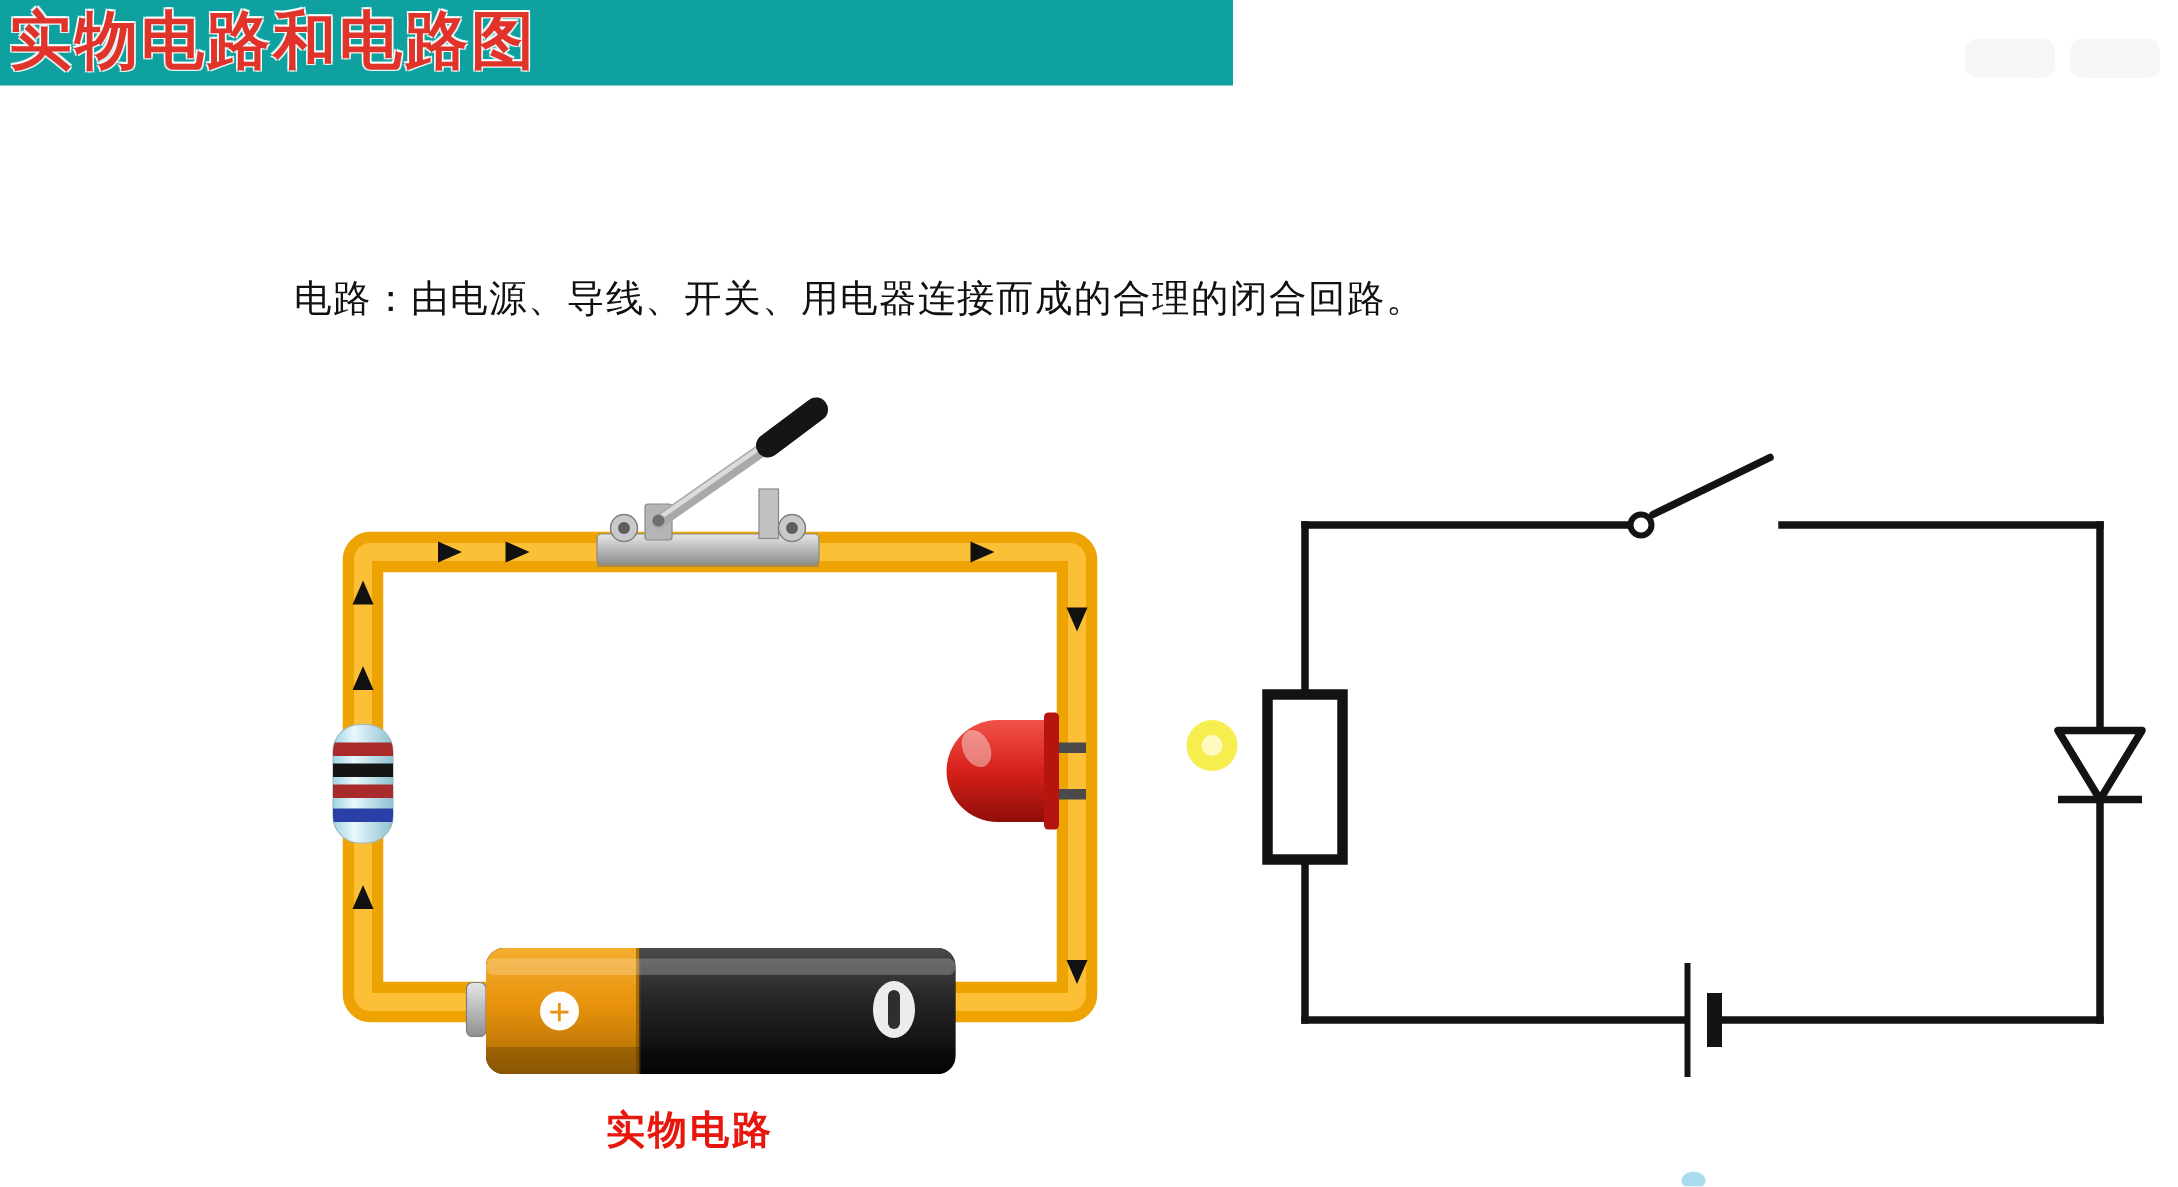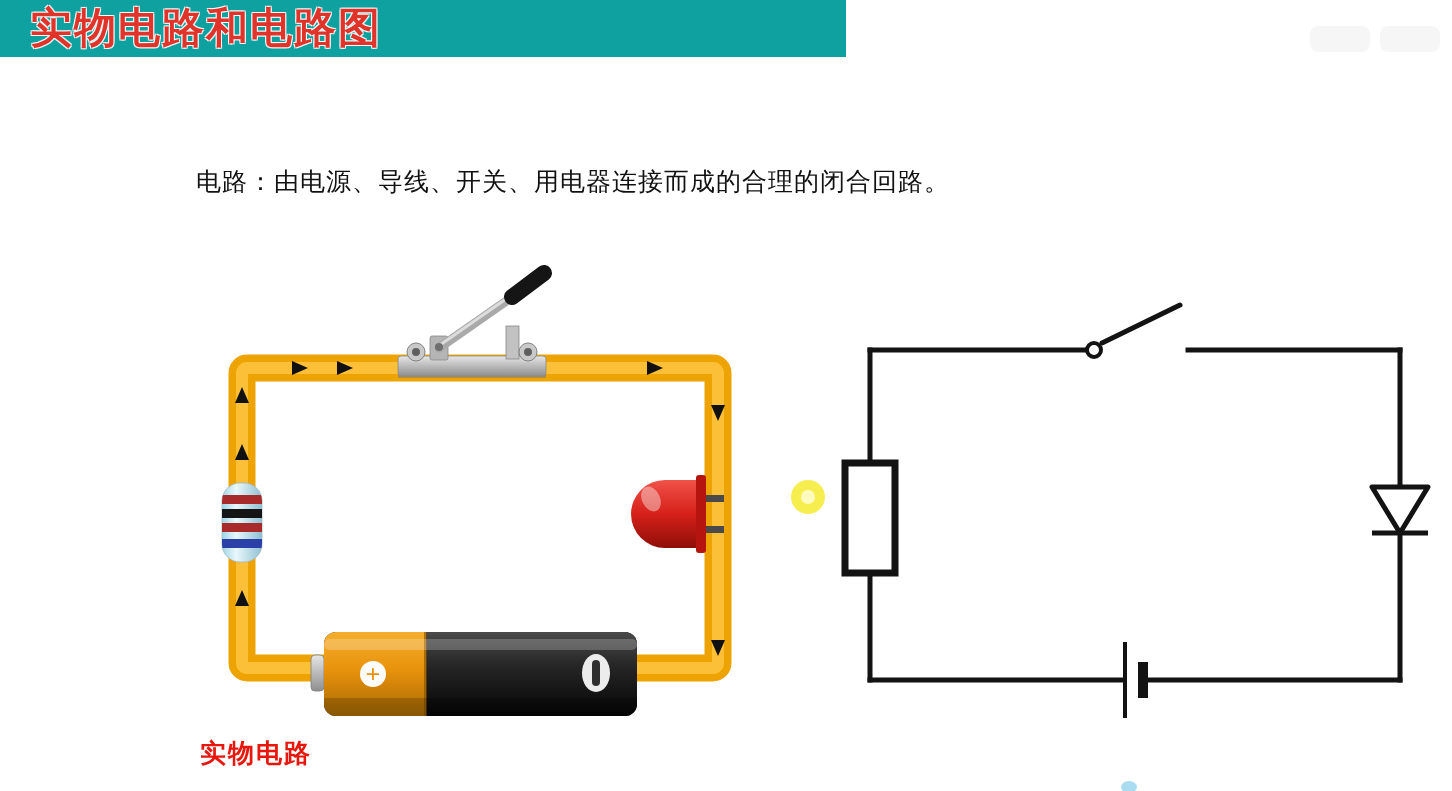--- a/index.html
+++ b/index.html
@@ -3,43 +3,42 @@
 <meta charset="utf-8">
 <style>
   html,body{margin:0;padding:0;background:#ffffff;}
   .stage{
     position:relative;width:1452px;height:791px;background:#ffffff;overflow:hidden;
     font-family:"Liberation Serif","DejaVu Serif",serif;
   }
   .titlebar{
     position:absolute;left:0;top:0;width:822px;height:57px;
     background:#0fa0a0;
-    padding-left:24px;
   }
   .title{
     display:block;padding-left:6px;line-height:56px;
     font-size:42px;font-weight:700;letter-spacing:2px;color:#e0342b;
     text-shadow:1px 1px 0 rgba(255,255,255,.85),-1px -1px 0 rgba(255,255,255,.85),
                 1px -1px 0 rgba(255,255,255,.85),-1px 1px 0 rgba(255,255,255,.85);
     white-space:nowrap;
   }
   .watermark{
     position:absolute;top:26px;right:12px;width:130px;height:26px;
     display:flex;gap:10px;opacity:.28;
   }
   .watermark i{display:block;flex:1;background:#e2e2e2;border-radius:8px;}
   .intro{
-    position:absolute;left:196px;top:165px;margin:0;
+    position:absolute;left:196px;top:182px;margin:0;
     font-size:25px;color:#111;letter-spacing:1px;white-space:nowrap;
   }
   .fig{position:absolute;}
   .fig-real{left:210px;top:252px;}
   .fig-schem{left:790px;top:290px;}
   .caption{
-    position:absolute;top:736px;
+    position:absolute;top:736px;text-align:center;
     font-size:26px;font-weight:700;color:#e8170d;letter-spacing:2px;
   }
   .caption-left{left:200px;width:520px;}
   .caption-right{left:880px;width:505px;}
   .blue-dot{
     position:absolute;left:1121px;top:781px;width:16px;height:12px;
     border-radius:50%;background:#aadcf0;
   }
 </style>
 </head>

